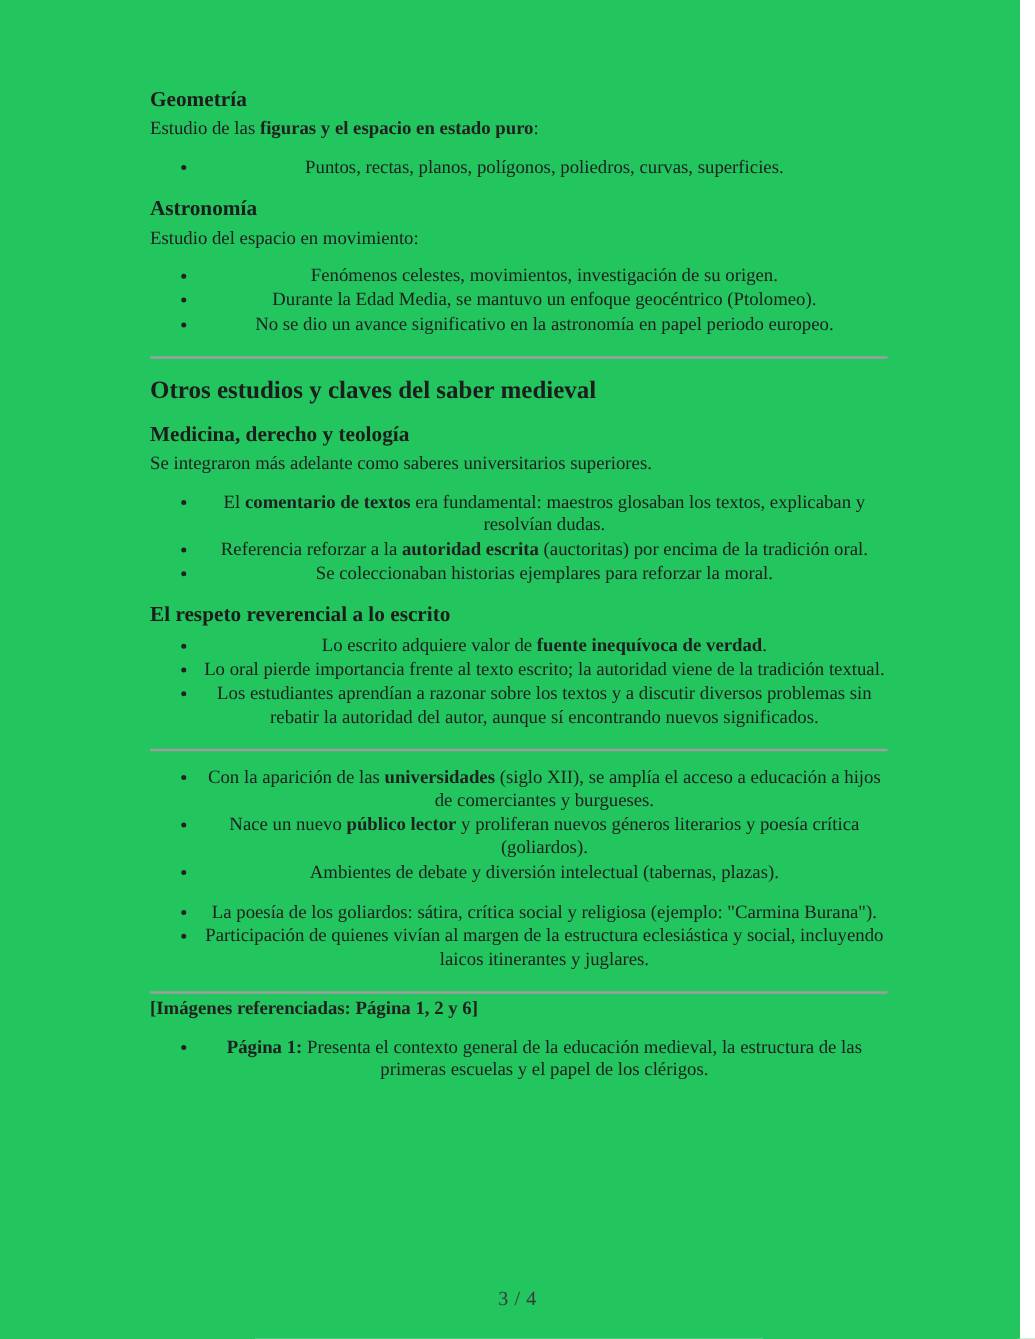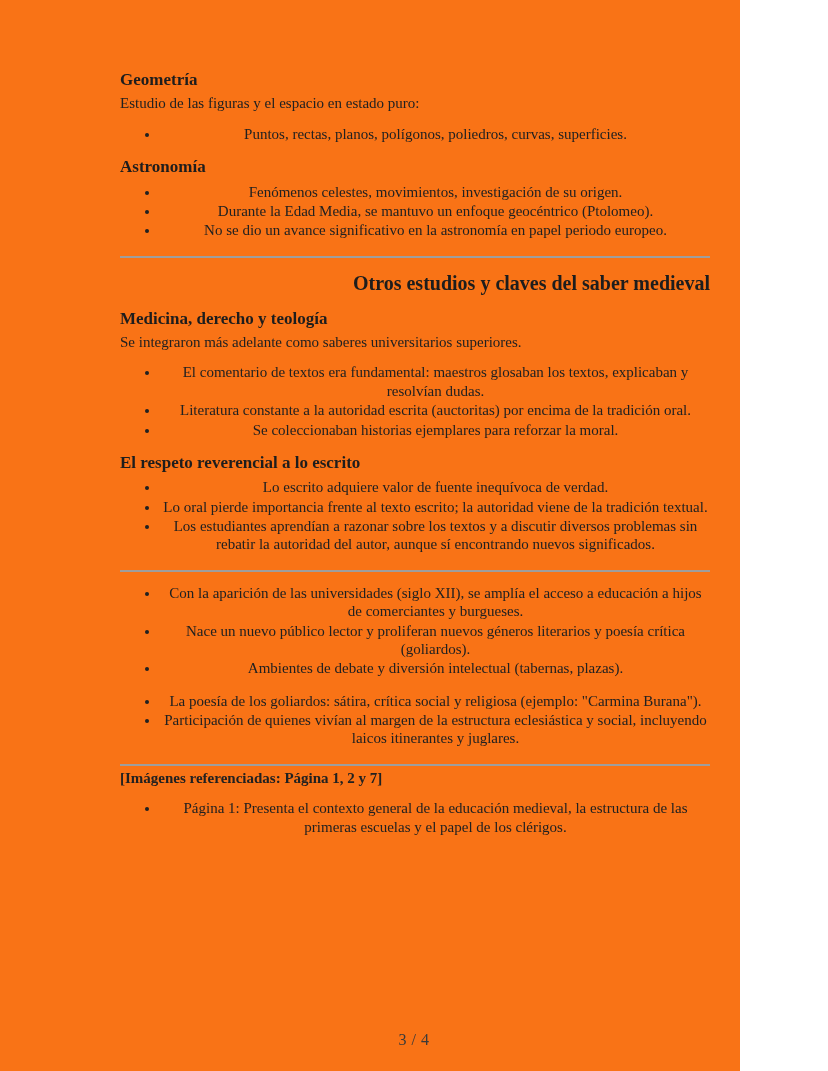--- a/index.html
+++ b/index.html
@@ -5,35 +5,35 @@
   html, body { margin: 0; padding: 0; }
   body {
     width: 828px; height: 1071px;
     background: #ffffff;
     font-family: "Liberation Serif", "DejaVu Serif", serif;
     color: #212121;
     -webkit-font-smoothing: antialiased;
   }
   .page {
     position: relative;
-    width: 740px; height: 1071px;
+    width: 816px; height: 1071px;
     overflow: hidden;
-    background: #f97316;
+    background: #22c55e;
   }
   .content {
     position: absolute;
     left: 120px; top: 70px;
     width: 590px;
     font-size: 15px;
     line-height: 1.225;
   }
   h2 {
     font-size: 20px; line-height: 1.2;
     font-weight: 700;
-    text-align: right;
+    text-align: left;
     margin: 13px 0 6px;
     color: #1d1d1d;
   }
   h3 {
     font-size: 17px; line-height: 1.2;
     font-weight: 700;
     margin: 14px 0 4px;
     color: #1d1d1d;
   }
   .content h3:first-child { margin-top: 0; }
@@ -48,21 +48,21 @@
   h3 + ul { margin-top: 5px; }
   h2 + ul { margin-top: 0; }
   li { margin: 0 0 1px; padding-left: 1px; }
   li::marker { font-size: 13px; }
   hr.divider {
     border: none;
     border-top: 2px solid #9e9e9e;
     margin: 16px 0 0;
     height: 0;
   }
-  b { font-weight: 400; }
+  b { font-weight: 700; }
   .footer {
     position: absolute;
     left: 0; top: 1031px;
     width: 828px;
     text-align: center;
     font-size: 16px;
     color: #3a3a3a;
     letter-spacing: 0.5px;
   }
 </style>
@@ -72,36 +72,37 @@
 <div class="page">
   <div class="content">
 
     <h3>Geometría</h3>
     <p><span>Estudio de las </span><b>figuras y el espacio en estado puro</b><span>:</span></p>
     <ul>
       <li>Puntos, rectas, planos, polígonos, poliedros, curvas, superficies.</li>
     </ul>
 
     <h3>Astronomía</h3>
+    <p>Estudio del espacio en movimiento:</p>
     <ul>
       <li>Fenómenos celestes, movimientos, investigación de su origen.</li>
       <li>Durante la Edad Media, se mantuvo un enfoque geocéntrico (Ptolomeo).</li>
       <li>No se dio un avance significativo en la astronomía en papel periodo europeo.</li>
     </ul>
 
     <hr class="divider">
 
     <h2>Otros estudios y claves del saber medieval</h2>
 
     <h3>Medicina, derecho y teología</h3>
     <p>Se integraron más adelante como saberes universitarios superiores.</p>
 
     <ul>
       <li><span>El </span><b>comentario de textos</b><span> era fundamental: maestros glosaban los textos, explicaban y resolvían dudas.</span></li>
-      <li><span>Literatura constante a la </span><b>autoridad escrita</b><span> (auctoritas) por encima de la tradición oral.</span></li>
+      <li><span>Referencia reforzar a la </span><b>autoridad escrita</b><span> (auctoritas) por encima de la tradición oral.</span></li>
       <li>Se coleccionaban historias ejemplares para reforzar la moral.</li>
     </ul>
 
     <h3>El respeto reverencial a lo escrito</h3>
     <ul>
       <li><span>Lo escrito adquiere valor de </span><b>fuente inequívoca de verdad</b><span>.</span></li>
       <li>Lo oral pierde importancia frente al texto escrito; la autoridad viene de la tradición textual.</li>
       <li>Los estudiantes aprendían a razonar sobre los textos y a discutir diversos problemas sin rebatir la autoridad del autor, aunque sí encontrando nuevos significados.</li>
     </ul>
 
@@ -113,21 +114,21 @@
       <li>Ambientes de debate y diversión intelectual (tabernas, plazas).</li>
     </ul>
 
     <ul>
       <li>La poesía de los goliardos: sátira, crítica social y religiosa (ejemplo: "Carmina Burana").</li>
       <li>Participación de quienes vivían al margen de la estructura eclesiástica y social, incluyendo laicos itinerantes y juglares.</li>
     </ul>
 
     <hr class="divider">
 
-    <p class="bold-line">[Imágenes referenciadas: Página 1, 2 y 7]</p>
+    <p class="bold-line">[Imágenes referenciadas: Página 1, 2 y 6]</p>
     <ul>
       <li><b>Página 1:</b><span> Presenta el contexto general de la educación medieval, la estructura de las primeras escuelas y el papel de los clérigos.</span></li>
     </ul>
 
   </div>
 
   <div class="footer">3 / 4</div>
 </div>
 
 </body></html>

